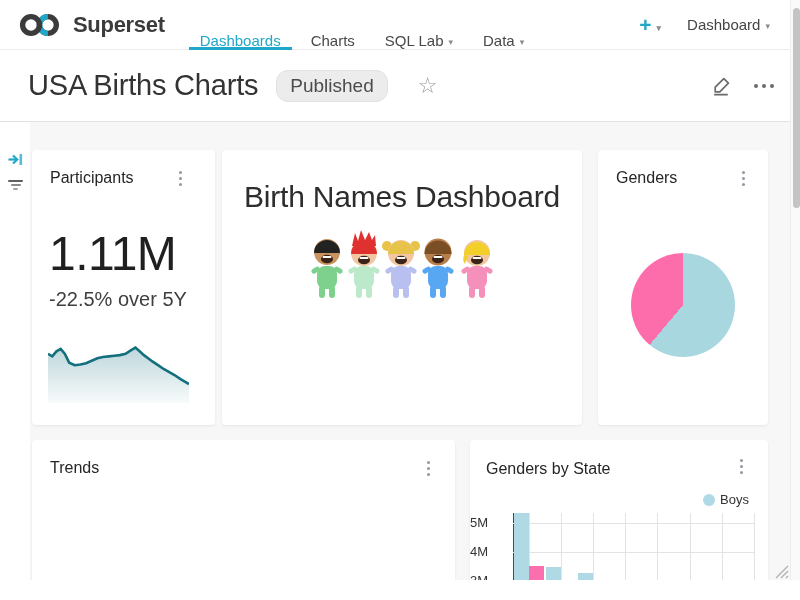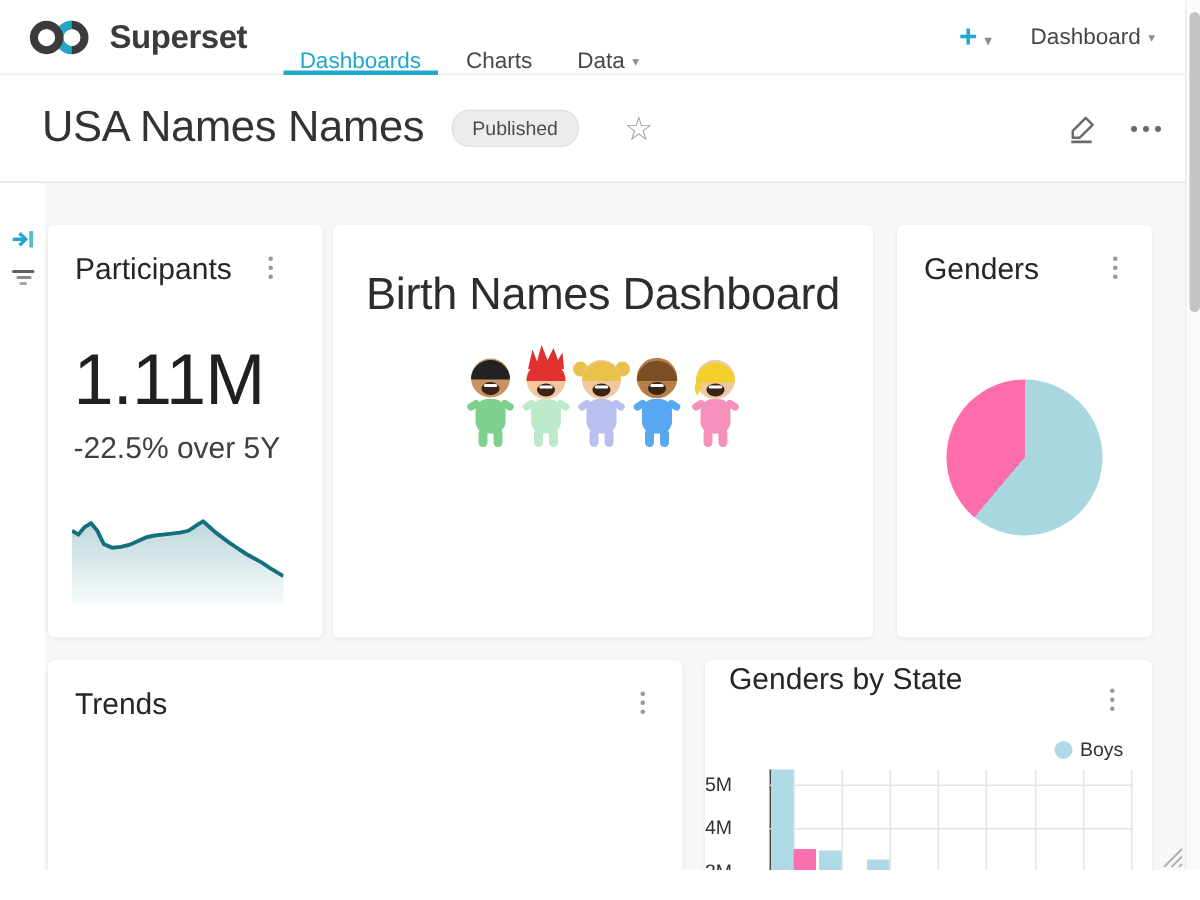--- a/index.html
+++ b/index.html
@@ -21,38 +21,38 @@
   .caret { font-size:9px; color:#8c8c8c; margin-left:5px; vertical-align:1px; }
   .nav-right { margin-left:auto; display:flex; align-items:center; gap:26px; padding-right:14px; }
   .plus-btn { font-size:21px; font-weight:700; color:#20a7c9; cursor:pointer; line-height:1; }
   .settings-btn { font-size:15px; color:#454545; cursor:pointer; }
 
   
   .dash-header { position:absolute; left:0; top:50px; width:800px; height:72px; background:#fff;
     border-bottom:1px solid #e3e3e3; display:flex; align-items:center; padding-left:28px; z-index:4; }
   .dash-title { font-size:29px; color:#333; font-weight:400; letter-spacing:-0.2px; }
   .pub-badge { margin-left:18px; background:#ececec; border:1px solid #e2e2e2; color:#4c4c4c;
-    font-size:13px; padding:4px 13px; border-radius:12px; cursor:pointer; }
+    font-size:19px; padding:4px 13px; border-radius:12px; cursor:pointer; }
   .star { margin-left:30px; font-size:22px; color:#9c9c9c; cursor:pointer; line-height:1; }
   .header-actions { margin-left:auto; display:flex; align-items:center; gap:22px; padding-right:26px; }
   .dots-h { display:flex; gap:4px; cursor:pointer; }
   .dots-h i { width:4px; height:4px; border-radius:50%; background:#6b6b6b; }
 
   
   .filter-strip { position:absolute; left:0; top:122px; width:30px; height:478px; background:#fff; }
   .fs-icon { position:absolute; left:7px; cursor:pointer; }
   .filter-lines { display:flex; flex-direction:column; align-items:center; gap:2px; width:17px; }
   .filter-lines i { display:block; height:2px; background:#5f5f5f; border-radius:1px; }
   .filter-lines i:nth-child(1){ width:15px; } .filter-lines i:nth-child(2){ width:10px; background:#8a8a8a;}
   .filter-lines i:nth-child(3){ width:5px; background:#a5a5a5;}
 
   
   .card { position:absolute; background:#fff; border-radius:4px;
     box-shadow:0 1px 3px rgba(0,0,0,0.07); overflow:hidden; }
-  .card-title { position:absolute; left:18px; top:19px; font-size:20px; font-weight:500; color:#262626; }
+  .card-title { position:absolute; left:18px; top:19px; font-size:16px; font-weight:500; color:#262626; }
   .kebab { position:absolute; top:19px; display:flex; flex-direction:column; gap:3px; cursor:pointer; padding:2px; }
   .kebab i { width:3px; height:3px; border-radius:50%; background:#8f9aa3; }
 
   #card-participants { left:32px; top:150px; width:183px; height:275px; }
   .big-number { position:absolute; left:17px; top:76px; font-size:48px; font-weight:500; color:#202020; letter-spacing:-0.5px; }
   .sub-header { position:absolute; left:17px; top:138px; font-size:20px; color:#3f3f3f; }
   .spark { position:absolute; left:16px; top:190px; width:141px; height:63px; }
 
   #card-markdown { left:222px; top:150px; width:360px; height:275px; }
   .md-title { margin-top:30px; text-align:center; font-size:30px; font-weight:500; color:#2d2d2d; letter-spacing:-0.2px; }
@@ -91,30 +91,31 @@
       <svg class="brand-logo" width="46" height="30" viewBox="0 0 60 38">
         <circle cx="39" cy="19" r="11" fill="none" stroke="#3b3b3b" stroke-width="7"></circle>
         <path d="M39 8 a11 11 0 0 0 0 22" fill="none" stroke="#20a7c9" stroke-width="7"></path>
         <circle cx="17" cy="19" r="11" fill="none" stroke="#3b3b3b" stroke-width="7"></circle>
       </svg>
       <span class="brand-text">Superset</span>
     </div>
     <div class="nav-items">
       <span class="nav-item active"><span>Dashboards</span></span>
       <span class="nav-item"><span>Charts</span></span>
+      <span class="nav-item"><span>SQL Lab</span><span class="caret">▾</span></span>
       <span class="nav-item"><span>Data</span><span class="caret">▾</span></span>
     </div>
     <div class="nav-right">
       <span class="plus-btn"><span>+</span><span class="caret">▾</span></span>
       <span class="settings-btn"><span>Dashboard</span><span class="caret">▾</span></span>
     </div>
   </nav>
 
   <header class="dash-header">
-    <span class="dash-title">USA Names Names</span>
+    <span class="dash-title">USA Births Charts</span>
     <span class="pub-badge">Published</span>
     <span class="star">☆</span>
     <div class="header-actions">
       <svg width="21" height="21" viewBox="0 0 20 20">
         <path d="M12.2 3.4 L16.6 7.8 L8.4 16 L4 16 L4 11.6 Z" fill="none" stroke="#6b6b6b" stroke-width="1.6" stroke-linejoin="round"></path>
         <line x1="3" y1="18.7" x2="16" y2="18.7" stroke="#6b6b6b" stroke-width="1.7"></line>
       </svg>
       <span class="dots-h">
           <i></i>
           <i></i>
@@ -241,21 +242,21 @@
     <span class="card-title" style="left:18px">Trends</span>
     <span class="kebab" style="right:23px">
         <i></i>
         <i></i>
         <i></i>
       </span>
 
   </section>
 
   <section class="card" id="card-state">
-    <span class="card-title" style="left:16px;top:2px">Genders by State</span>
+    <span class="card-title" style="left:16px;top:20px">Genders by State</span>
     <span class="kebab" style="right:23px;top:17px">
         <i></i>
         <i></i>
         <i></i>
       </span>
     <div class="state-legend">
       <span class="dot" style="background: rgb(175, 217, 229);"></span>
       <span class="lbl">Boys</span>
     </div>
     <div class="state-chart">

